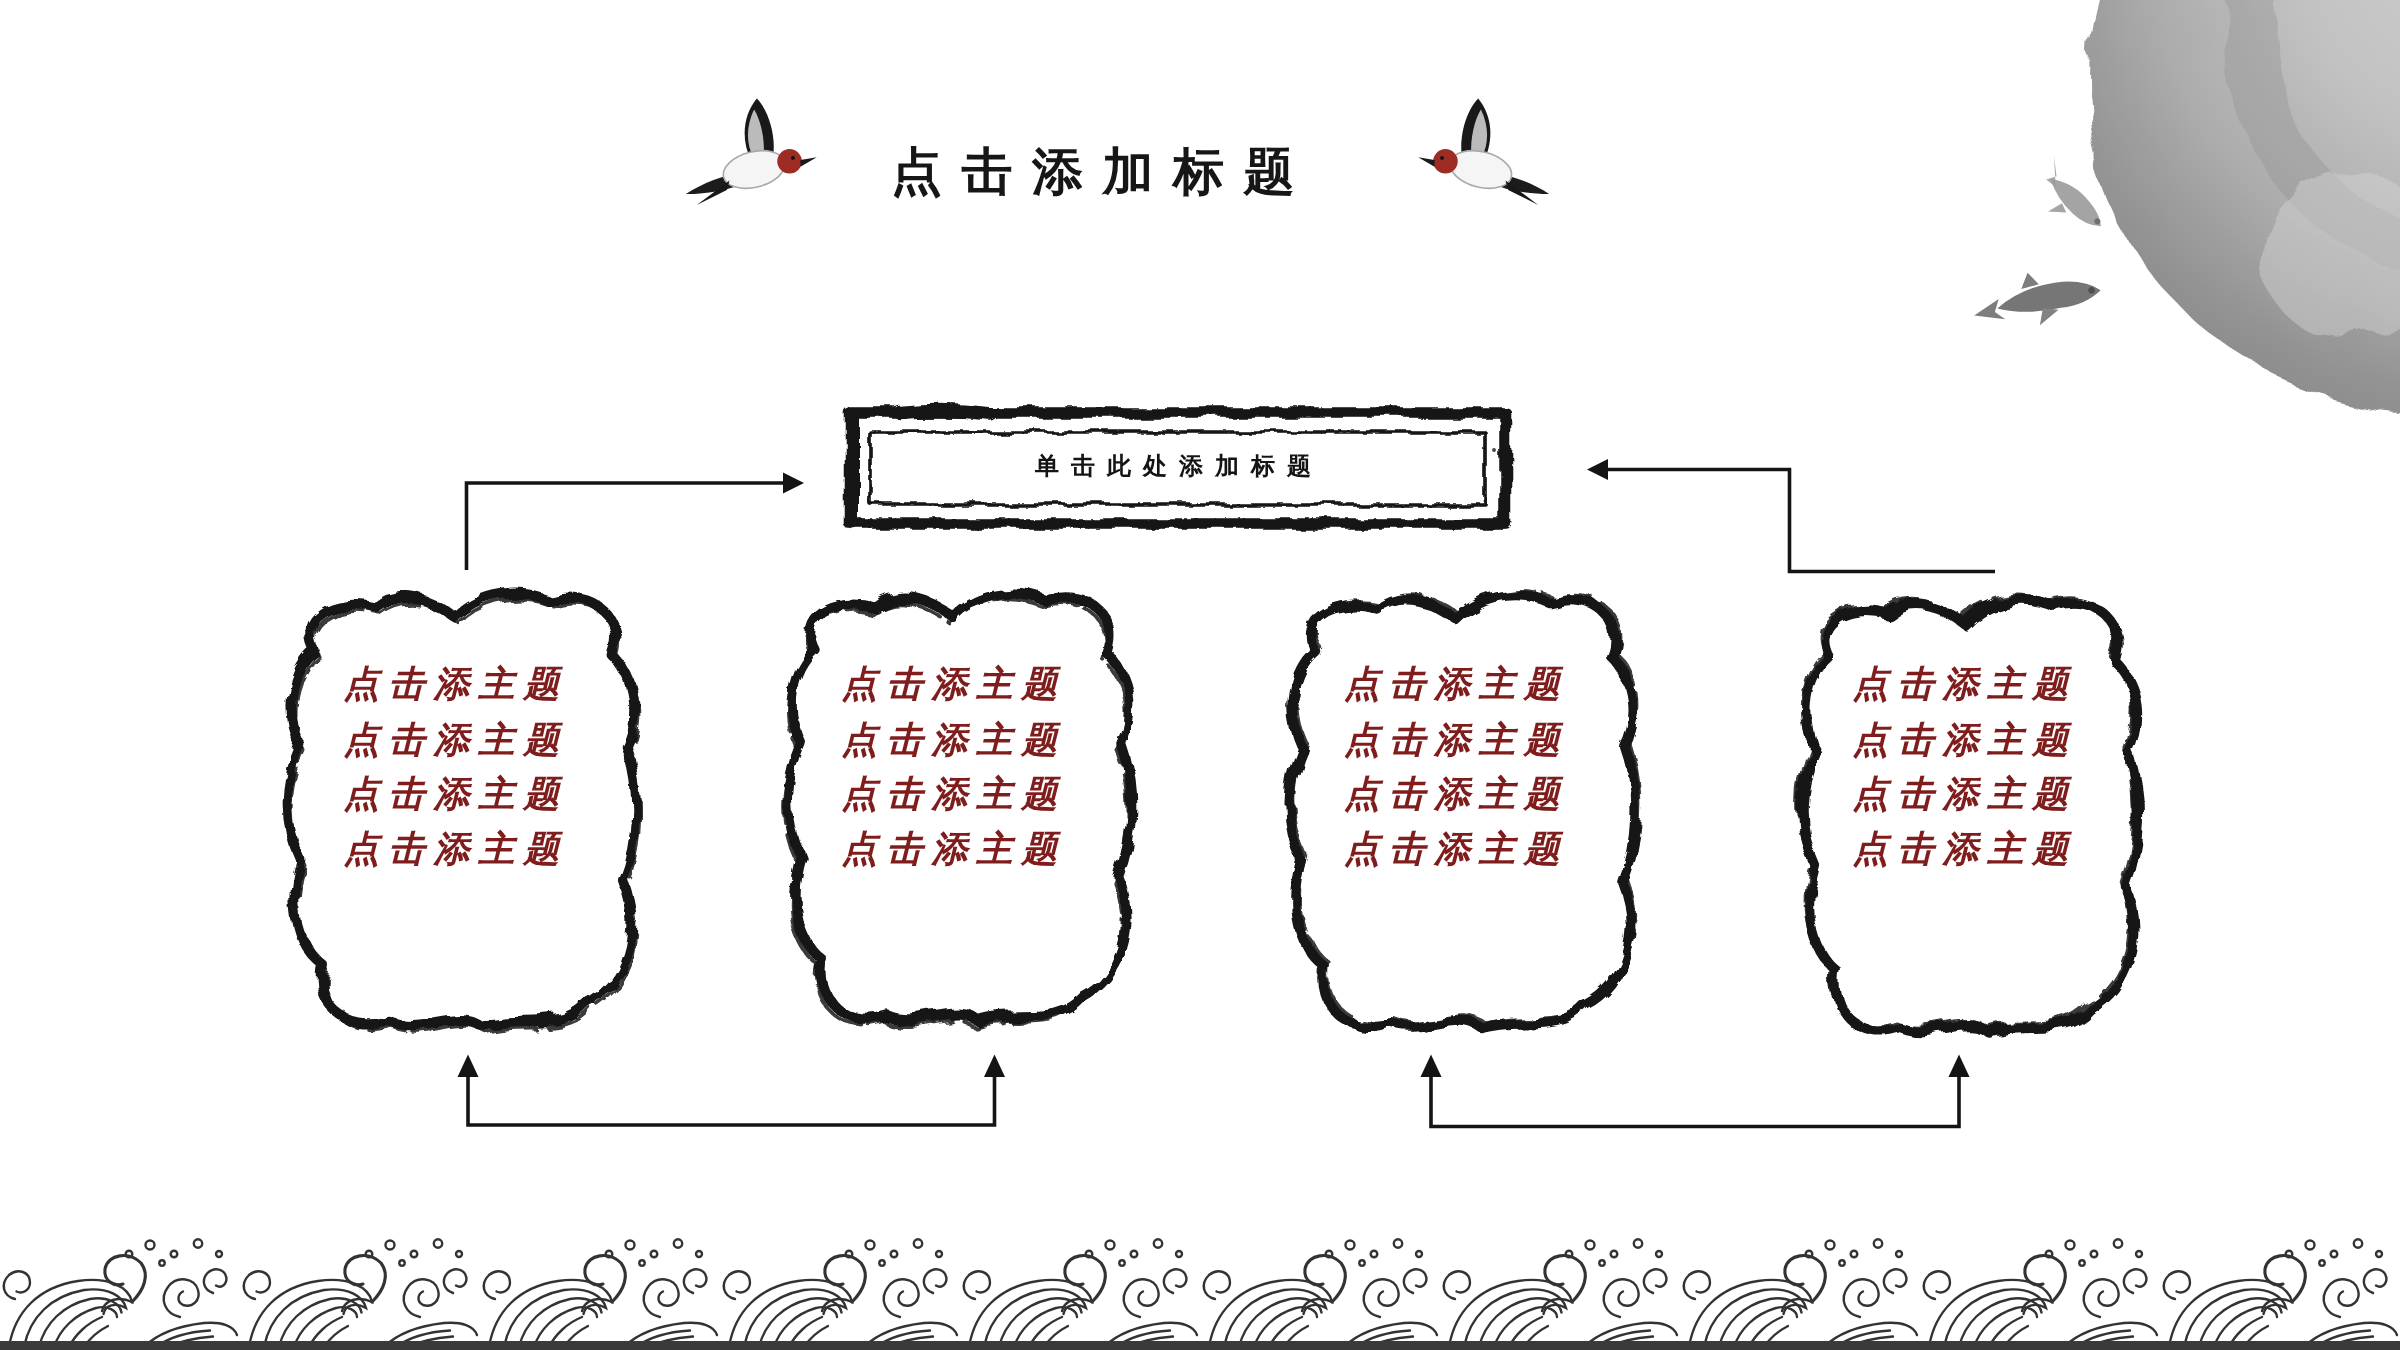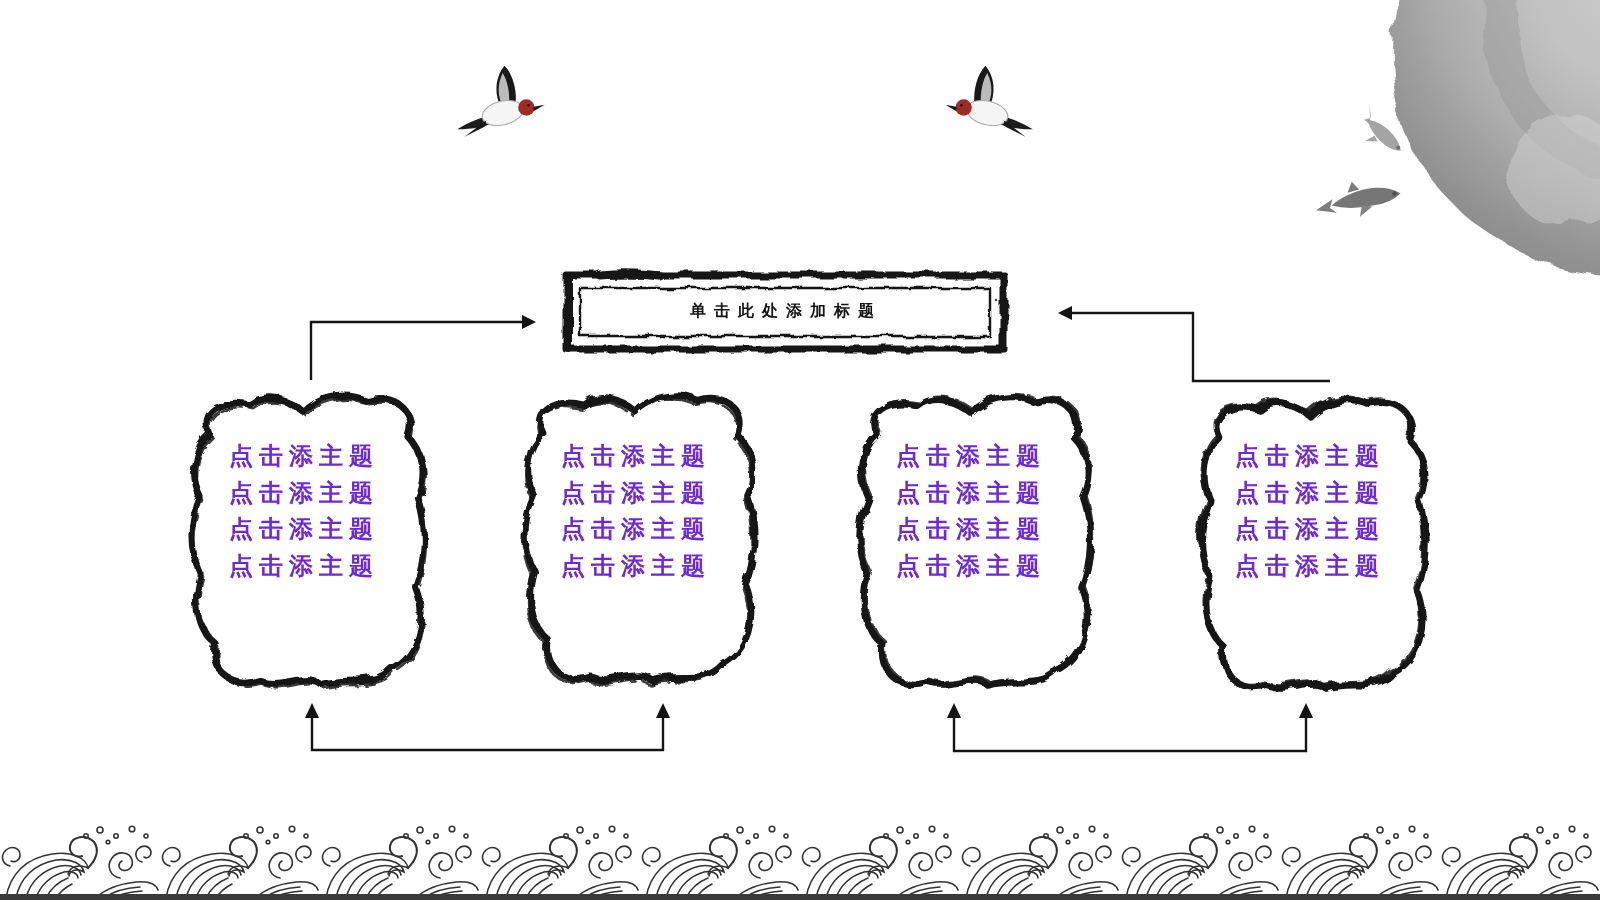--- a/index.html
+++ b/index.html
@@ -27,21 +27,21 @@
     font-size:16px;font-weight:bold;letter-spacing:8px;color:#141414;
     padding-bottom:4px;box-sizing:border-box;cursor:text;
   }
 
   
   .brush-box{position:absolute;}
   .brush-box .frame{position:absolute;left:0;top:0;width:100%;height:100%;}
   .topic-lines{
     position:relative;text-align:center;
     font-size:24px;font-weight:bold;letter-spacing:6px;
-    line-height:36.5px;color:#6d28d9;cursor:text;
+    line-height:36.5px;color:#7f1d1d;cursor:text;font-style:italic;
   }
   .topic-lines span{display:block;white-space:nowrap;}
 
   .box-1{left:172px;top:380px;width:264px;height:322px;}
   .box-1 .topic-lines{padding-top:58px;}
   .box-2{left:506px;top:380px;width:260px;height:318px;}
   .box-2 .topic-lines{padding-top:58px;}
   .box-3{left:840px;top:381px;width:262px;height:322px;}
   .box-3 .topic-lines{padding-top:57px;}
   .box-4{left:1183px;top:384px;width:254px;height:322px;}
@@ -111,20 +111,21 @@
     <path d="M58,48 C52,38 52,24 58,12 C63,20 66,34 65,46 Z" fill="#f2f2f2" opacity="0.75"></path>
     <path d="M50,58 C36,60 20,66 8,74 C24,74 42,71 54,64 Z" fill="#1c1c1c"></path>
     <ellipse cx="58" cy="56" rx="23" ry="13" fill="#f5f5f5" stroke="#a9a9a9" stroke-width="1.2" transform="rotate(-14 58 56)"></ellipse>
     <path d="M40,64 L16,82 L38,71 Z" fill="#181818"></path>
     <circle cx="84" cy="50" r="9" fill="#9e2c24"></circle>
     <path d="M78,56 Q84,60 90,56 L84,50 Z" fill="#9e2c24"></path>
     <circle cx="86.5" cy="47.5" r="1.4" fill="#101010"></circle>
     <path d="M92,49 L104,47 L92,54 Z" fill="#1a1a1a"></path>
   </svg>
 
+  <div class="page-title">点击添加标题</div>
 
   <div class="header-box">
     <svg class="frame" width="452" height="86" viewBox="0 0 452 86">
       <defs>
         <filter id="hr" x="-15%" y="-40%" width="130%" height="180%">
           <feTurbulence type="fractalNoise" baseFrequency="0.05" numOctaves="4" seed="11" result="n"></feTurbulence>
           <feDisplacementMap in="SourceGraphic" in2="n" scale="7"></feDisplacementMap>
         </filter>
       </defs>
       <g filter="url(#hr)" fill="none" stroke="#151515" stroke-linejoin="round" stroke-linecap="round">

